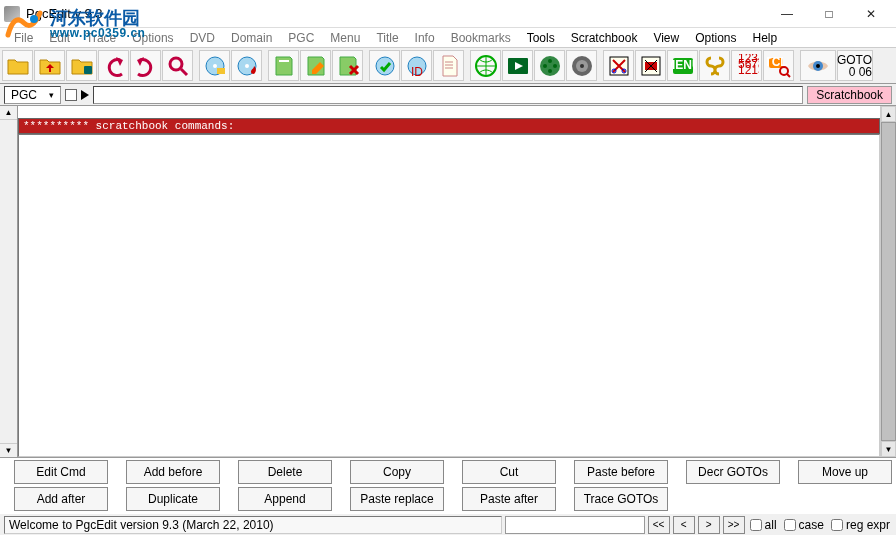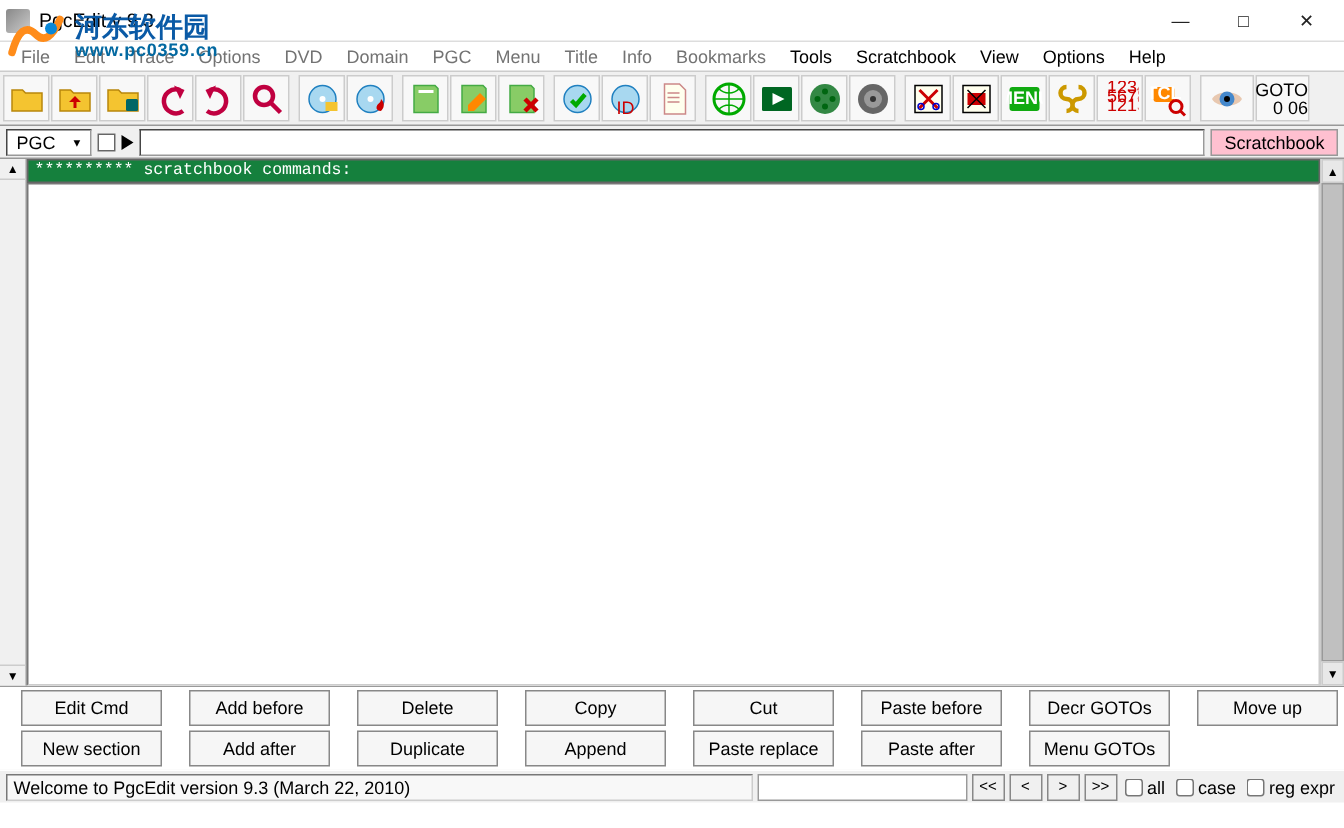--- a/index.html
+++ b/index.html
@@ -35,21 +35,21 @@
 .play-tri { width: 0; height: 0; border-left: 8px solid #000; border-top: 5px solid transparent; border-bottom: 5px solid transparent; }
 .subbar-input { flex: 1; height: 18px; border: 1px inset #999; background: #fff; }
 .scratch-tab { background: #ffc0d0; border: 1px solid #999; padding: 2px 8px; height: 18px; display: flex; align-items: center; }
 
 .main-area { display: flex; height: 352px; border-bottom: 1px solid #999; }
 .nav-col { width: 18px; background: #f0f0f0; display: flex; flex-direction: column; border-right: 1px solid #999; }
 .nav-up, .nav-dn { height: 14px; display: flex; align-items: center; justify-content: center; font-size: 8px; cursor: pointer; border-bottom: 1px solid #ccc; }
 .nav-dn { border-top: 1px solid #ccc; border-bottom: none; margin-top: auto; }
 .nav-mid { flex: 1; }
 .content { flex: 1; display: flex; flex-direction: column; }
-.cmd-header { height: 16px; background: #15803d; color: #fff; font-family: "Courier New", monospace; font-size: 11px; padding: 1px 4px; border: 1px solid #666; }
+.cmd-header { height: 16px; background: #b91c1c; color: #fff; font-family: "Courier New", monospace; font-size: 11px; padding: 1px 4px; border: 1px solid #666; margin-top: 12px; }
 .cmd-body { flex: 1; background: #fff; border: 1px inset #ccc; overflow: auto; }
 .sb-track { width: 16px; background: #f0f0f0; border-left: 1px solid #ccc; display: flex; flex-direction: column; }
 .sb-arr { height: 16px; display: flex; align-items: center; justify-content: center; font-size: 8px; background: #e8e8e8; border: 1px solid #ccc; }
 .sb-thumb { flex: 1; background: #c0c0c0; border: 1px solid #999; }
 
 .cmd-grid { display: grid; grid-template-columns: repeat(8, 1fr); gap: 18px; padding: 2px 4px 1px 14px; }
 .cmd-btn { height: 24px; border: 1px solid #888; background: #f6f6f6; display: flex; align-items: center; justify-content: center; cursor: pointer; }
 
 .statusbar { height: 22px; background: #f0f0f0; border-top: 1px solid #fff; display: flex; align-items: center; padding: 0 4px; gap: 3px; margin-top: 1px; }
 .status-txt { flex: 1; border: 1px inset #ccc; height: 18px; padding: 1px 4px; background: #f8f8f8; display: flex; align-items: center; }
@@ -309,27 +309,26 @@
     <div class="cmd-btn">Edit Cmd</div>
     <div class="cmd-btn">Add before</div>
     <div class="cmd-btn">Delete</div>
     <div class="cmd-btn">Copy</div>
     <div class="cmd-btn">Cut</div>
     <div class="cmd-btn">Paste before</div>
     <div class="cmd-btn">Decr GOTOs</div>
     <div class="cmd-btn">Move up</div>
   </div>
 <div class="cmd-grid" id="row2">
-    <div class="cmd-btn">New section</div>
     <div class="cmd-btn">Add after</div>
     <div class="cmd-btn">Duplicate</div>
     <div class="cmd-btn">Append</div>
     <div class="cmd-btn">Paste replace</div>
     <div class="cmd-btn">Paste after</div>
-    <div class="cmd-btn">Menu GOTOs</div>
+    <div class="cmd-btn">Trace GOTOs</div>
   </div>
 
 <div class="statusbar">
   <div class="status-txt">Welcome to PgcEdit version 9.3 (March 22, 2010)</div>
   <input class="status-input" style="">
   <div class="nav-btn">&lt;&lt;</div>
   <div class="nav-btn">&lt;</div>
   <div class="nav-btn">&gt;</div>
   <div class="nav-btn">&gt;&gt;</div>
   <div class="chk-label">

